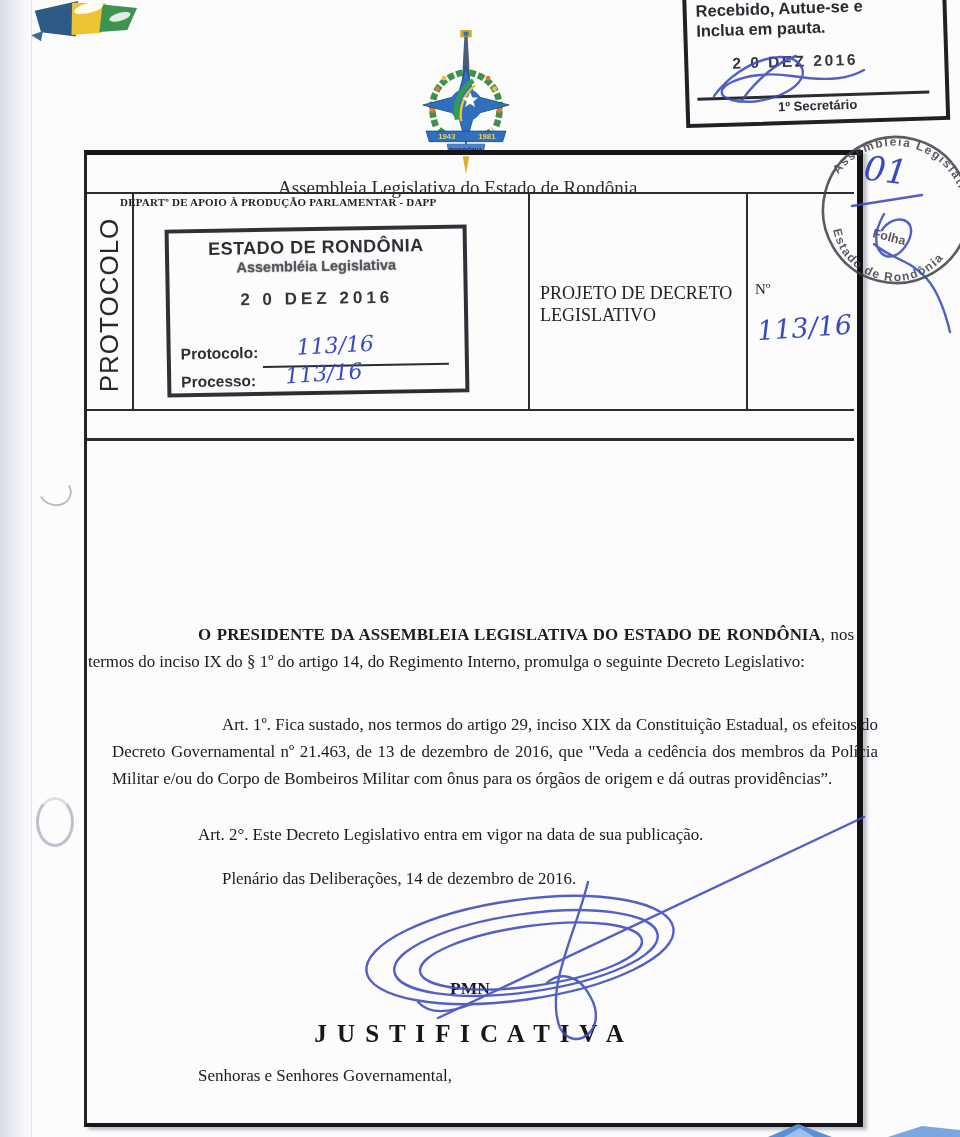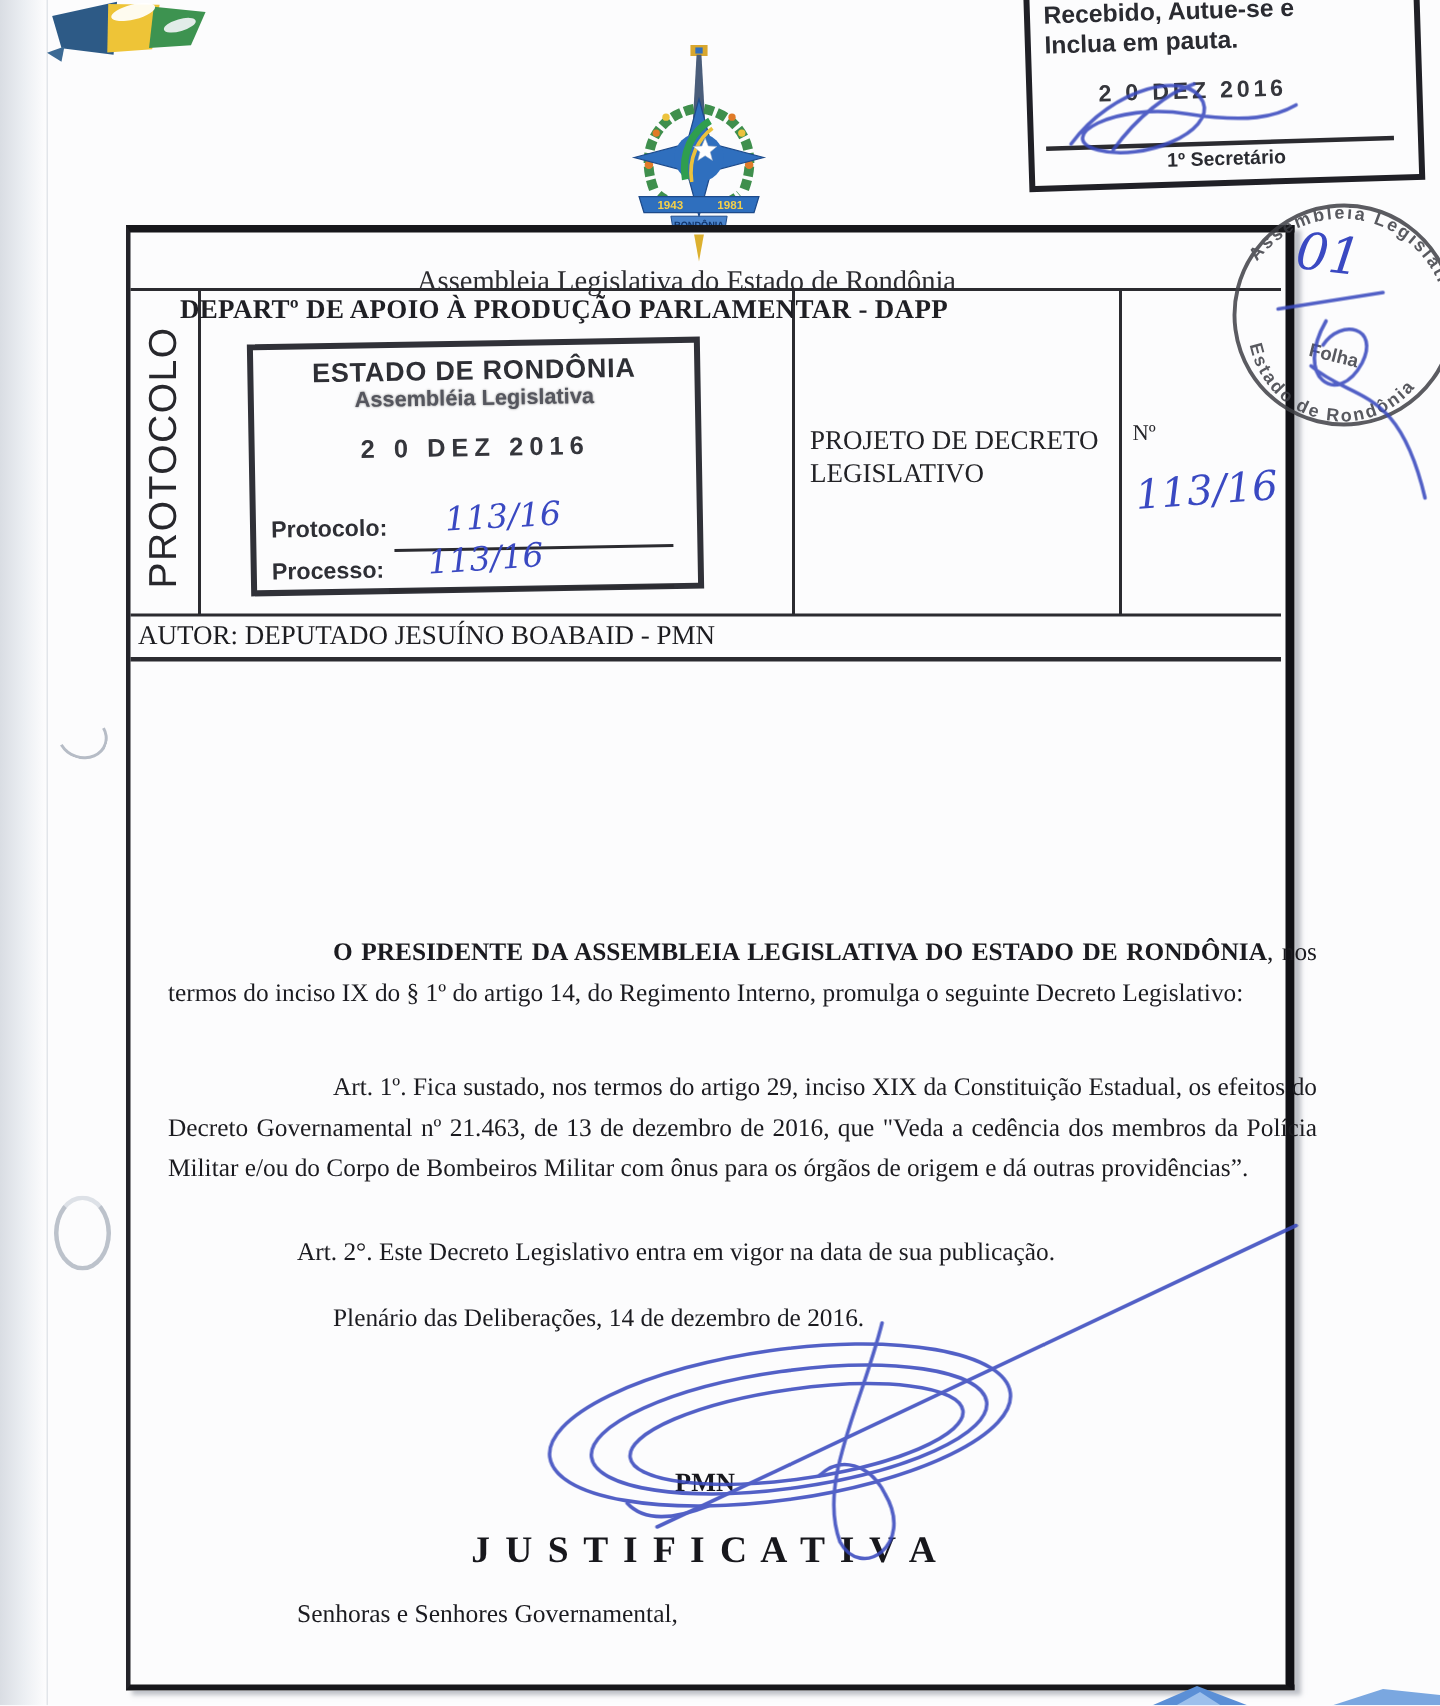--- a/index.html
+++ b/index.html
@@ -11,21 +11,21 @@
      background:linear-gradient(90deg,#d9dde3 0%,#eceff3 55%,rgba(255,255,255,0) 100%);}
   .edge-line{left:31px;top:0;width:1px;height:1137px;background:#e2e5ea;}
   
   .docbox{left:84px;top:150px;width:770px;height:968px;
      border-top:5px solid #17171b;border-right:6px solid #111116;
      border-bottom:4px solid #17171b;border-left:3px solid #232329;
      box-shadow:4px 3px 3px rgba(130,136,148,.5);}
   .tline{background:#2b2b30;}
   
   .serif-title{font-size:19px;color:#2c2c30;white-space:nowrap;}
-  .dept{font-size:18px;font-weight:bold;color:#1f1f24;white-space:nowrap;letter-spacing:.2px;text-align:center;}
+  .dept{font-size:11px;font-weight:bold;color:#1f1f24;white-space:nowrap;letter-spacing:.2px;text-align:center;}
   .vertical-label{font-family:"Liberation Sans",sans-serif;font-size:26px;color:#27272c;
      letter-spacing:1px;transform:translate(-50%,-50%) rotate(-90deg);white-space:nowrap;}
   .stampbox{border:4px solid #303138;transform:rotate(-1deg);}
   .stamp-sans{font-family:"Liberation Sans",sans-serif;color:#2e2f35;}
   .datestamp{font-family:"Liberation Sans",sans-serif;font-weight:bold;color:#35363c;}
   .hand{font-family:"DejaVu Serif",serif;font-style:italic;color:#3a49c2;}
   .doc-type{font-size:18px;color:#222226;white-space:nowrap;padding-left:12px;}
   .autor{font-size:18px;color:#1c1c20;white-space:nowrap;}
   .bodytext{font-size:16.9px;line-height:27px;text-align:justify;color:#1b1b20;}
   .ementa{font-size:17px;line-height:25.5px;text-align:justify;color:#1b1b20;text-indent:12px;}
@@ -118,24 +118,23 @@
     <div class="abs tline" style="left:88px;top:161px;width:190px;height:2px;"></div>
     <div class="abs hand" style="left:114px;top:130px;font-size:22px;transform:rotate(-3deg);">113/16</div>
   </div>
 
   <div class="abs doc-type" style="left:528px;top:283px;width:218px;">PROJETO DE DECRETO</div>
   <div class="abs doc-type" style="left:528px;top:305px;width:218px;">LEGISLATIVO</div>
 
   <div class="abs" style="left:755px;top:281px;font-size:15px;color:#26262b;">Nº</div>
   <div class="abs hand" style="left:757px;top:312px;font-size:27px;transform:rotate(-4deg);">113/16</div>
 
-  <div class="abs autor" style="left:92px;top:413px;">AUTOR: DEPUTADO JESUÍNO BOABAID - PMN</div>
 
 
-  <div class="abs bodytext indent" style="left:88px;top:621px;width:766px;margin-left:24px;"><b>O PRESIDENTE DA ASSEMBLEIA LEGISLATIVA DO ESTADO DE RONDÔNIA</b><span>, nos termos do inciso IX do § 1º do artigo 14, do Regimento Interno, promulga o seguinte Decreto Legislativo:</span></div>
+  <div class="abs bodytext indent" style="left:88px;top:621px;width:766px;"><b>O PRESIDENTE DA ASSEMBLEIA LEGISLATIVA DO ESTADO DE RONDÔNIA</b><span>, nos termos do inciso IX do § 1º do artigo 14, do Regimento Interno, promulga o seguinte Decreto Legislativo:</span></div>
 
   <div class="abs bodytext indent" style="left:88px;top:711px;width:766px;padding-left:24px;">Art. 1º. Fica sustado, nos termos do artigo 29, inciso XIX da Constituição Estadual, os efeitos do Decreto Governamental nº 21.463, de 13 de dezembro de 2016, que "Veda a cedência dos membros da Polícia Militar e/ou do Corpo de Bombeiros Militar com ônus para os órgãos de origem e dá outras providências”.</div>
 
   <div class="abs bodytext indent" style="left:88px;top:821px;width:766px;">Art. 2°. Este Decreto Legislativo entra em vigor na data de sua publicação.</div>
 
   <div class="abs bodytext indent" style="left:88px;top:865px;width:766px;padding-left:24px;">Plenário das Deliberações, 14 de dezembro de 2016.</div>
 
   <div class="abs sig-name" style="left:240px;top:978px;width:460px;">PMN</div>
 
   <div class="abs justif" style="left:240px;top:1020px;width:460px;text-align:center;">J U S T I F I C A T I V A</div>

